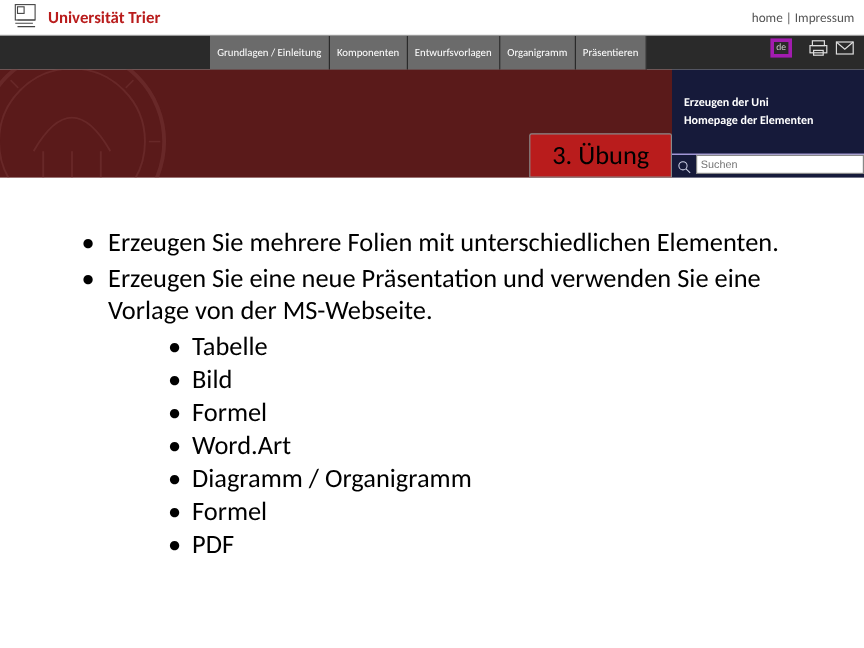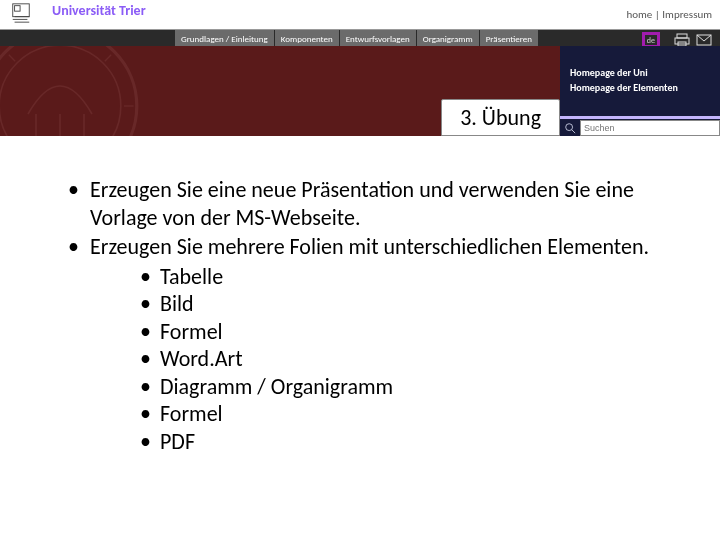--- a/index.html
+++ b/index.html
@@ -17,35 +17,36 @@
     height: 30px;
     background: #fff;
     border-bottom: 1px solid #999;
     display: flex;
     align-items: center;
     padding: 0 8px 0 10px;
     justify-content: space-between;
   }
   .uni-logo {
     display: flex;
-    gap: 20px;
-    color: #8b5cf6;
+    align-items: center;
+    gap: 8px;
+    color: #b91c1c;
     font-weight: bold;
     font-size: 14px;
   }
   .uni-logo svg { width: 22px; height: 22px; }
   .top-links {
     font-size: 11px;
     color: #555;
   }
   .top-links span { cursor: pointer; }
 
   
   .nav-row {
-    height: 16px;
+    height: 28px;
     background: #2a2a2a;
     display: flex;
     align-items: stretch;
     position: relative;
   }
   .nav-spacer { width: 175px; }
   .nav-item {
     background: #6b6b6b;
     color: #fff;
     font-size: 9px;
@@ -101,21 +102,21 @@
     top: -20px;
     width: 160px;
     height: 160px;
     opacity: 0.45;
   }
   .seal svg { width: 100%; height: 100%; }
   .title-box {
     position: absolute;
     right: 0;
     bottom: 0;
-    background: #ffffff;
+    background: #b91c1c;
     padding: 4px 18px;
     font-size: 22px;
     color: #000;
     border: 1px solid #888;
     border-radius: 2px 2px 0 0;
   }
   .banner-right {
     flex: 1;
     background: #161a3a;
     color: #fff;
@@ -125,22 +126,21 @@
     position: relative;
   }
   .banner-right .link { display: block; margin-bottom: 2px; cursor: pointer; }
   .search-row {
     position: absolute;
     bottom: 0;
     left: 0;
     right: 0;
     height: 20px;
     display: flex;
-    align-items: center;
-    border-top: 3px solid #c4b5fd;
+    border-top: 1px solid #c4b5fd;
   }
   .search-row .mag {
     width: 20px; height: 20px;
     display: flex; align-items: center; justify-content: center;
   }
   .search-row input {
     flex: 1;
     height: 16px;
     font-size: 9px;
     border: 1px solid #888;
@@ -241,38 +241,38 @@
           <line x1="18" y1="18" x2="22" y2="22"></line>
           <line x1="78" y1="78" x2="82" y2="82"></line>
           <line x1="18" y1="82" x2="22" y2="78"></line>
           <line x1="78" y1="22" x2="82" y2="18"></line>
         </g>
       </svg>
     </div>
     <div class="title-box">3. Übung</div>
   </div>
   <div class="banner-right">
-    <span class="link">Homepage der Uni</span>
+    <span class="link">Erzeugen der Uni</span>
     <span class="link">Homepage der Elementen</span>
     <div class="search-row">
       <div class="mag">
         <svg viewBox="0 0 14 14" width="12" height="12">
           <circle cx="6" cy="6" r="4" fill="none" stroke="#cfd2e8" stroke-width="1"></circle>
           <line x1="9" y1="9" x2="13" y2="13" stroke="#cfd2e8" stroke-width="1"></line>
         </svg>
       </div>
       <input type="text" placeholder="Suchen" style="">
     </div>
   </div>
 </div>
 
 <div class="content">
   <ul>
+    <li class="lvl1">Erzeugen Sie mehrere Folien mit unterschiedlichen Elementen.</li>
     <li class="lvl1">Erzeugen Sie eine neue Präsentation und verwenden Sie eine Vorlage von der MS-Webseite.</li>
-    <li class="lvl1">Erzeugen Sie mehrere Folien mit unterschiedlichen Elementen.</li>
   </ul>
   <ul class="sublist">
     <li>Tabelle</li>
     <li>Bild</li>
     <li>Formel</li>
     <li>Word.Art</li>
     <li>Diagramm / Organigramm</li>
     <li>Formel</li>
     <li>PDF</li>
   </ul>

